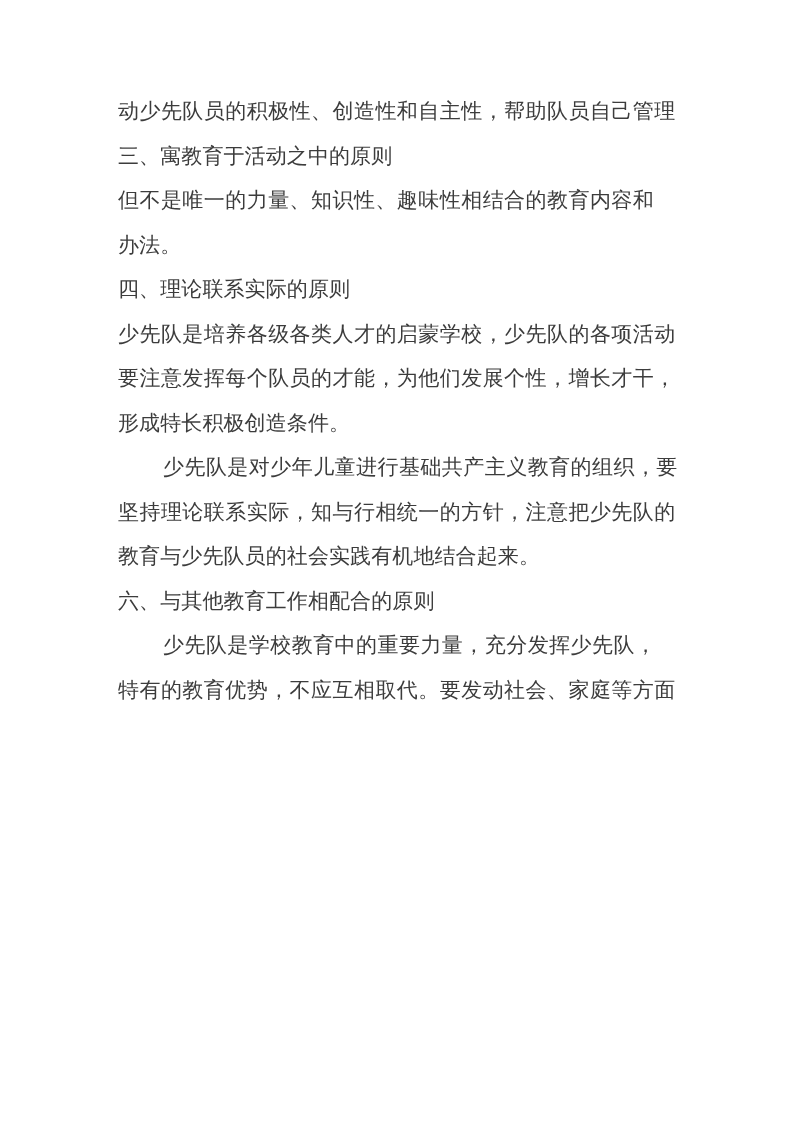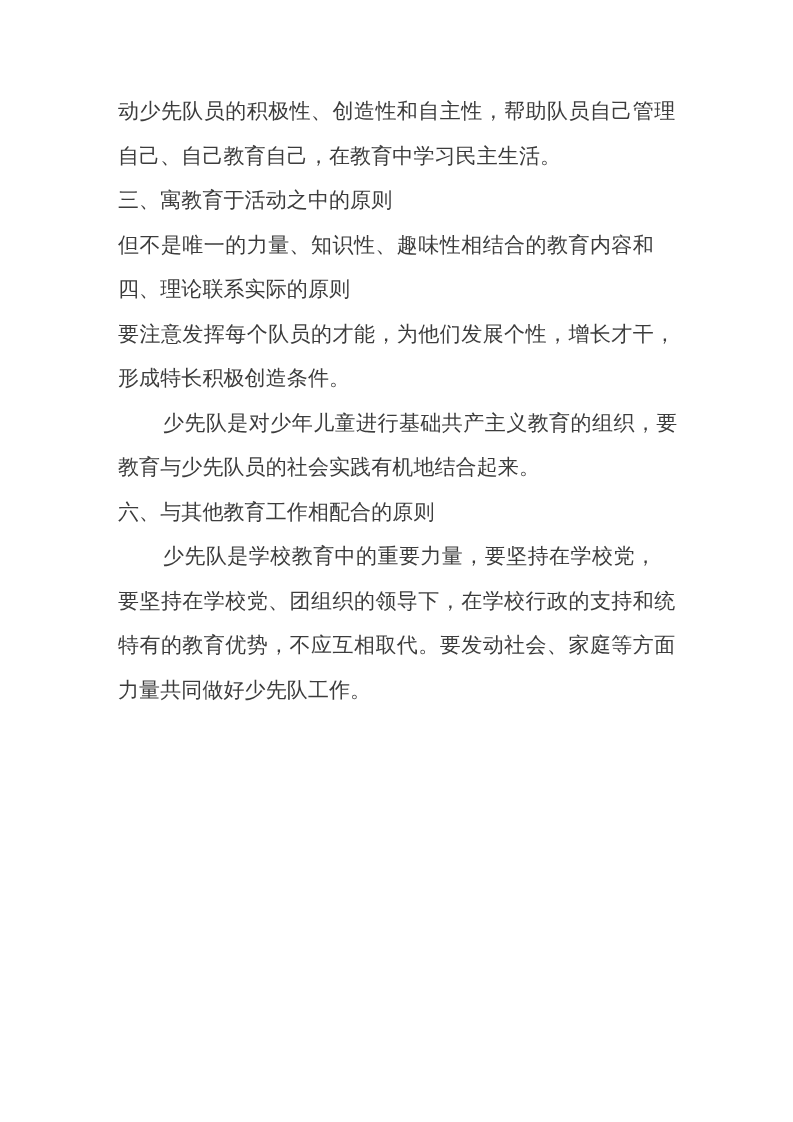--- a/index.html
+++ b/index.html
@@ -44,27 +44,27 @@
   .line.indent {
     text-indent: 45px;
   }
 </style>
 </head>
 <body>
 
 <div class="page">
   <div class="page-text">
     <div class="line fill">动少先队员的积极性、创造性和自主性，帮助队员自己管理</div>
-    <div class="line">自己、自己教育自己，在教育中学习民主生活。</div>
     <div class="line">三、寓教育于活动之中的原则</div>
     <div class="line fill">但不是唯一的力量、知识性、趣味性相结合的教育内容和</div>
+    <div class="line">办法。</div>
     <div class="line">四、理论联系实际的原则</div>
+    <div class="line fill">少先队是培养各级各类人才的启蒙学校，少先队的各项活动</div>
     <div class="line fill">要注意发挥每个队员的才能，为他们发展个性，增长才干，</div>
     <div class="line">形成特长积极创造条件。</div>
     <div class="line fill indent">少先队是对少年儿童进行基础共产主义教育的组织，要</div>
+    <div class="line fill">坚持理论联系实际，知与行相统一的方针，注意把少先队的</div>
     <div class="line">教育与少先队员的社会实践有机地结合起来。</div>
     <div class="line">六、与其他教育工作相配合的原则</div>
-    <div class="line fill indent">少先队是学校教育中的重要力量，要坚持在学校党，</div>
-    <div class="line fill">要坚持在学校党、团组织的领导下，在学校行政的支持和统</div>
+    <div class="line fill indent">少先队是学校教育中的重要力量，充分发挥少先队，</div>
     <div class="line fill">特有的教育优势，不应互相取代。要发动社会、家庭等方面</div>
-    <div class="line">力量共同做好少先队工作。</div>
   </div>
 </div>
 
 </body></html>

